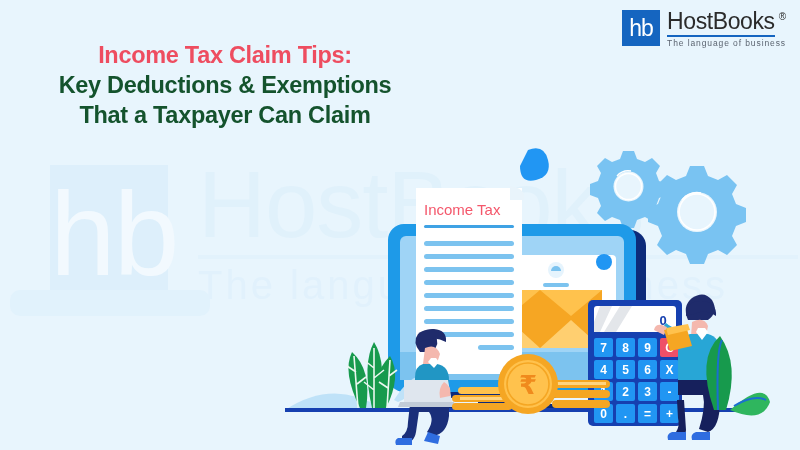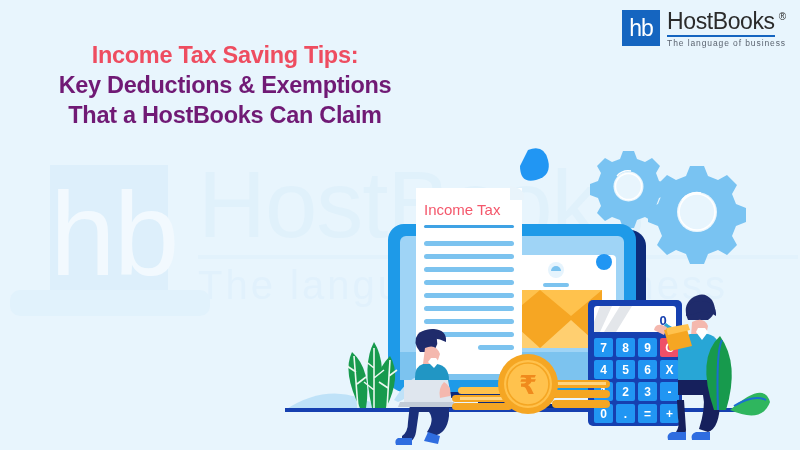--- a/index.html
+++ b/index.html
@@ -96,21 +96,21 @@
     letter-spacing:.9px;
   }
 
   
   .headline{
     position:absolute;left:0;top:40px;width:450px;
     text-align:center;
   }
   .hl{
     font-size:23.5px;line-height:30px;
-    font-weight:bold;color:#701a75;
+    font-weight:bold;color:#14532d;
     letter-spacing:-0.3px;white-space:nowrap;
   }
   .hl.accent{color:#ee4d60;}
 
   
   .art{position:absolute;left:0;top:0;width:800px;height:450px;}
 </style>
 </head>
 <body>
 
@@ -135,23 +135,23 @@
       <div class="logo-name">
         <span>HostBooks</span>
         <span class="logo-reg">®</span>
       </div>
       <div class="logo-rule"></div>
       <div class="logo-tag">The language of business</div>
     </div>
   </div>
 
   <div class="headline">
-    <div class="hl accent">Income Tax Saving Tips:</div>
+    <div class="hl accent">Income Tax Claim Tips:</div>
     <div class="hl">Key Deductions &amp; Exemptions</div>
-    <div class="hl">That a HostBooks Can Claim</div>
+    <div class="hl">That a Taxpayer Can Claim</div>
   </div>
 
   <svg class="art" viewBox="0 0 800 450">
 
     <g fill="#79c3f2">
       <path d="M612 162 l8-3 3-8 11 0 3 8 8 3 7-4 8 8 -4 7 3 8 8 3 0 11 -8 3 -3 8 4 7 -8 8 -7-4 -8 3 -3 8 -11 0 -3-8 -8-3 -7 4 -8-8 4-7 -3-8 -8-3 0-11 8-3 3-8 -4-7 8-8z"></path>
       <circle cx="628.5" cy="186.5" r="15" fill="#e8f5fd"></circle>
       <circle cx="628.5" cy="186.5" r="13" fill="none" stroke="#ffffff" stroke-width="1.4"></circle>
       <path d="M617 176 a15 15 0 0 1 14-5" fill="none" stroke="#ffffff" stroke-width="1.4"></path>
     </g>

